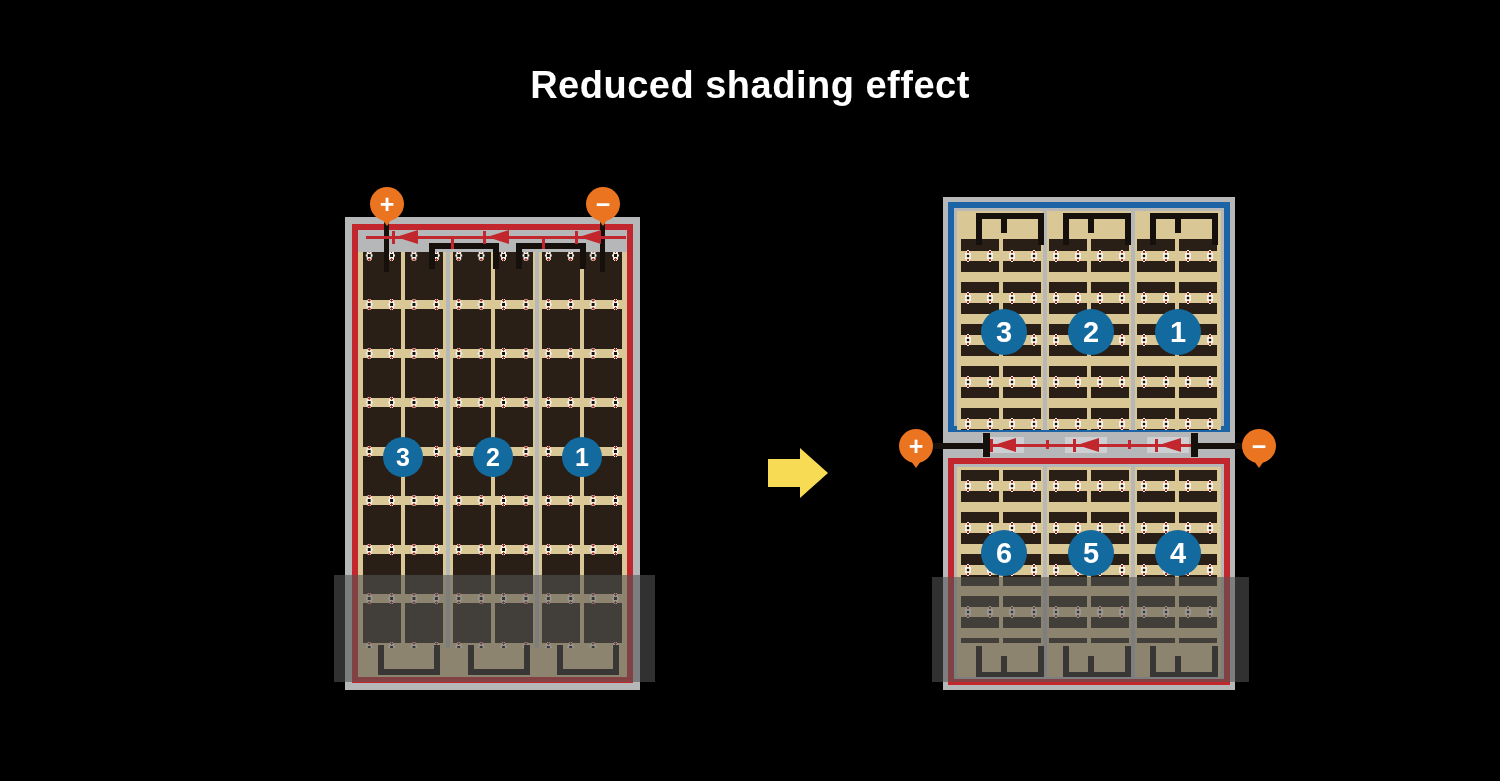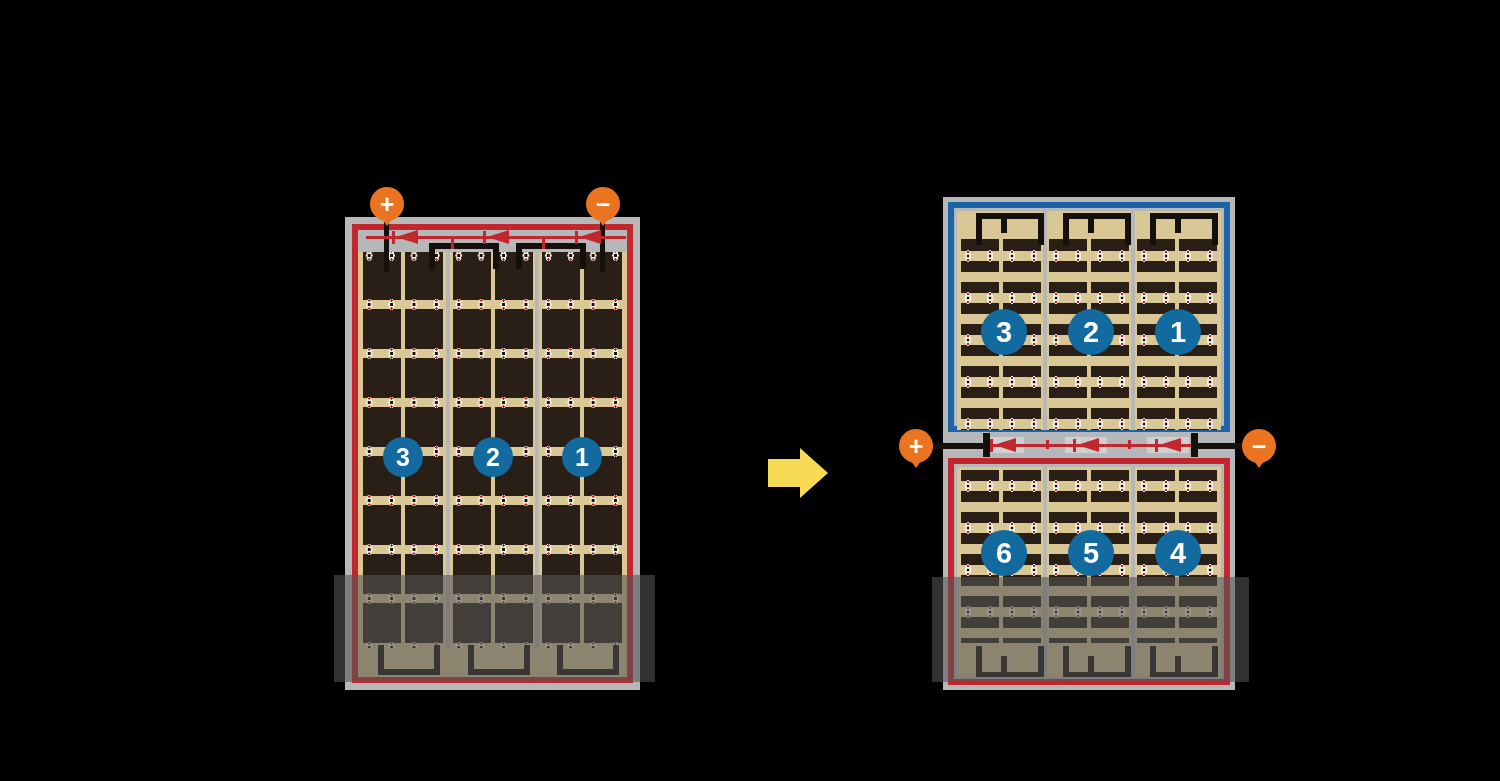--- a/index.html
+++ b/index.html
@@ -60,20 +60,21 @@
   .pad{background:#cdcfd3;z-index:1;}
   .arrow-body{background:#f8db55;}
   .arrow-head{width:0;height:0;border-top:25px solid transparent;
        border-bottom:25px solid transparent;border-left:28px solid #f8db55;}
 </style>
 </head>
 <body>
 
 <div class="stage">
 
+  <div class="a title">Reduced shading effect</div>
 
   <div class="a module" style="left:345px;top:217px;width:295px;height:473px">
     <div class="pborder"></div>
 
     <div class="a tan" style="left:13px;top:35px;width:269px;height:425px">
       <div class="grp cells-sq" style="left:0;width:33.4%"></div>
       <div class="grp cells-sq" style="left:33.33%;width:33.4%"></div>
       <div class="grp cells-sq" style="left:66.66%;width:33.4%"></div>
       <div class="a dots dots-sq" style="inset:0"></div>
       <div class="sep" style="left:87.5px"></div>

